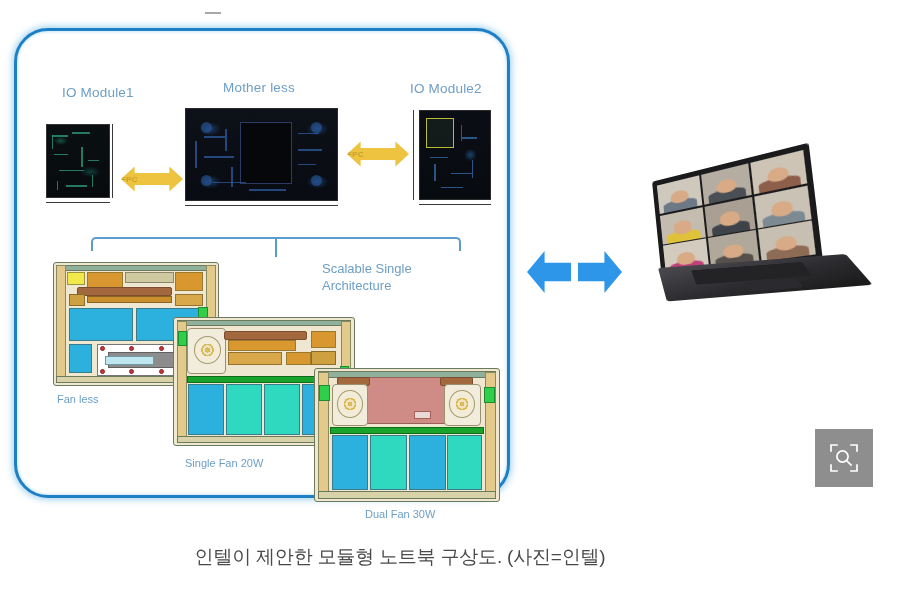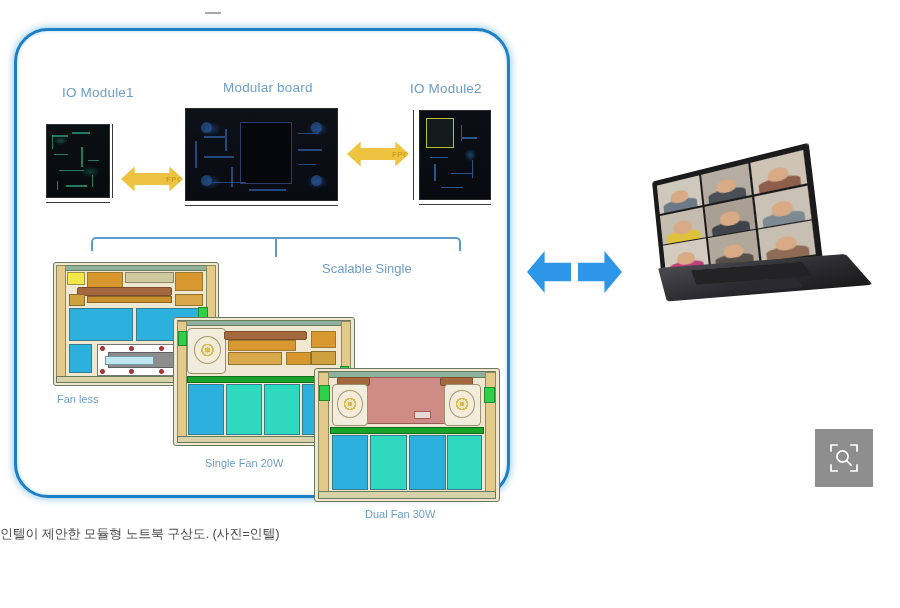--- a/index.html
+++ b/index.html
@@ -45,21 +45,21 @@
   #lbl-mb       { left: 206px; top: 49px; }
   #lbl-io2      { left: 393px; top: 50px; }
 
   .cfg-label {
     position: absolute;
     color: #6d9ec6;
     font-size: 11px;
     white-space: nowrap;
   }
   #lbl-fanless  { left: 40px;  top: 362px; }
-  #lbl-single   { left: 168px; top: 426px; margin-left: 20px; }
+  #lbl-single   { left: 168px; top: 426px; }
   #lbl-dual     { left: 348px; top: 477px; }
 
   #lbl-sma {
     position: absolute;
     left: 305px;
     top: 229px;
     width: 150px;
     color: #6d9ec6;
     font-size: 13px;
     line-height: 17px;
@@ -121,21 +121,21 @@
     position: absolute;
     background: #3a3a3a;
   }
 
   
   .fpc-arrow {
     position: absolute;
     background: #edc33f;
     filter: drop-shadow(0 0 0.5px rgba(0,0,0,.25));
     clip-path: polygon(0% 50%, 22% 8%, 22% 30%, 78% 30%, 78% 8%, 100% 50%, 78% 92%, 78% 70%, 22% 70%, 22% 92%);
-    display: flex; align-items: center; justify-content: flex-end;
+    display: flex; align-items: center; justify-content: flex-start;
   }
   .fpc-arrow span {
     font-size: 8px;
     font-weight: bold;
     color: #c9a12c;
     letter-spacing: .3px;
   }
   #fpc-1 { left: 104px; top: 133px; width: 62px; height: 30px; }
   #fpc-2 { left: 330px; top: 108px; width: 62px; height: 30px; }
 
@@ -272,36 +272,36 @@
     position: absolute;
     left: 815px; top: 429px; width: 58px; height: 58px;
     background: #8e8e8e;
     display: flex; align-items: center; justify-content: center;
   }
   #zoom-badge svg { display: block; }
 
   
   #caption {
     position: absolute;
-    left: 0; right: 0; top: 525px;
-    text-align: left;
-    font-size: 13px;
+    left: 0; right: 0; top: 544px;
+    text-align: center;
+    font-size: 19px;
     color: #4a4a4a;
     letter-spacing: -0.2px;
   }
 </style>
 </head>
 <body>
 
 <div id="page">
 
   <div id="modular-panel">
 
     <div class="hdr-label" id="lbl-io1">IO Module1</div>
-    <div class="hdr-label" id="lbl-mb">Modular board</div>
+    <div class="hdr-label" id="lbl-mb">Mother less</div>
     <div class="hdr-label" id="lbl-io2">IO Module2</div>
 
     <div class="pcb" id="pcb-io1">
 
       <div class="pcb-inner">
         <div class="tr" style="left:8%;top:14%;width:26%;height:1.5px;"></div>
         <div class="tr" style="left:8%;top:14%;width:1.5px;height:20%;"></div>
         <div class="tr" style="left:40%;top:10%;width:30%;height:1.5px;"></div>
         <div class="tr" style="left:12%;top:40%;width:22%;height:1.5px;"></div>
         <div class="tr" style="left:55%;top:30%;width:1.5px;height:28%;"></div>
@@ -357,20 +357,21 @@
       <span>FPC</span>
     </div>
     <div class="fpc-arrow" id="fpc-2">
       <span>FPC</span>
     </div>
 
     <div id="sma-bracket"></div>
     <div id="sma-stem"></div>
     <div id="lbl-sma">
       <div>Scalable Single</div>
+      <div>Architecture</div>
     </div>
 
     <div class="board" id="board-fanless">
       <div class="edge-t"></div>
       <div class="frame-l"></div>
       <div class="frame-r"></div>
       <div class="edge-b"></div>
       <div class="blk" style="left:8%;top:7%;width:11%;height:11%;background:#f2e84a;border:1px solid #9a9440;"></div>
       <div class="blk" style="left:20%;top:7%;width:22%;height:16%;background:#d9982f;border:1px solid #9a7a2e;"></div>
       <div class="blk" style="left:43%;top:7%;width:30%;height:9%;background:#cfc9a0;border:1px solid #8b876a;"></div>

